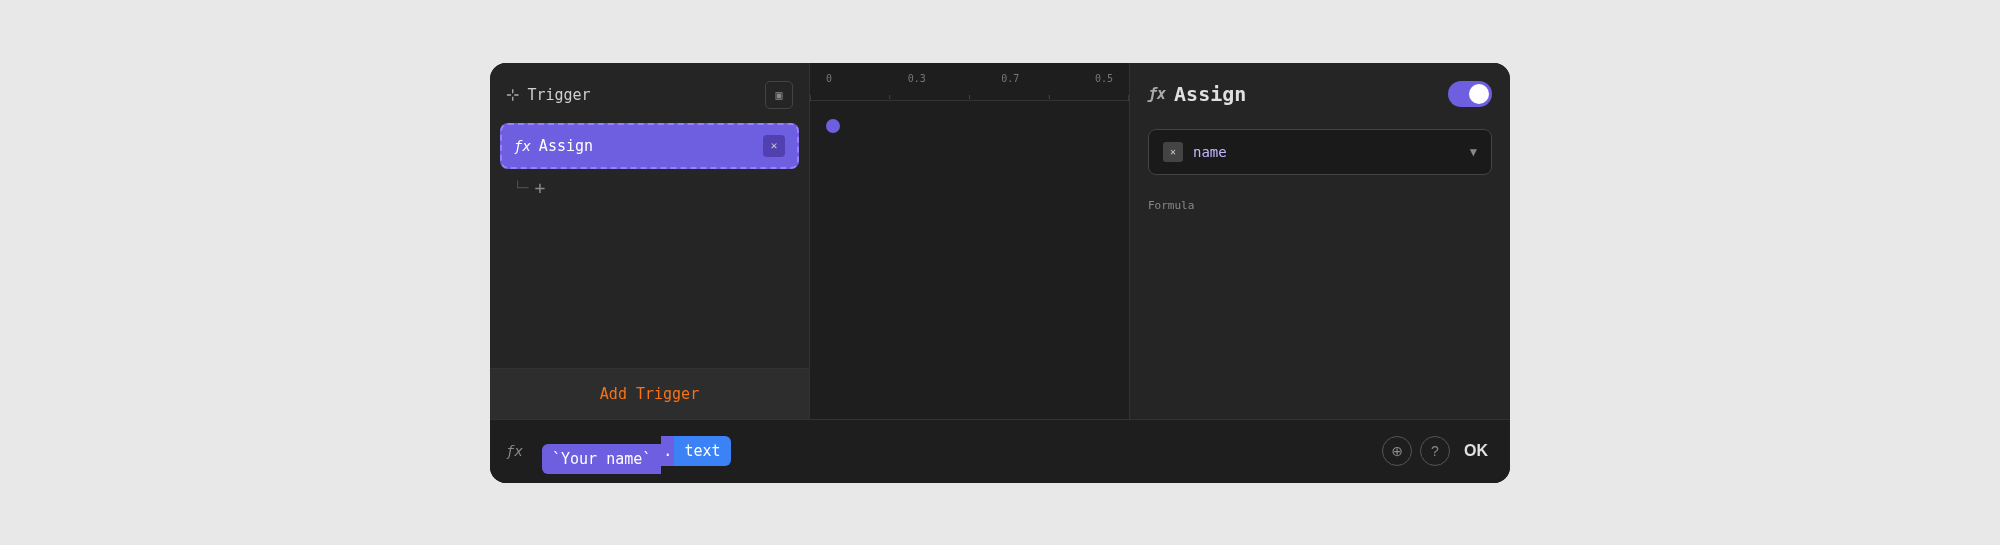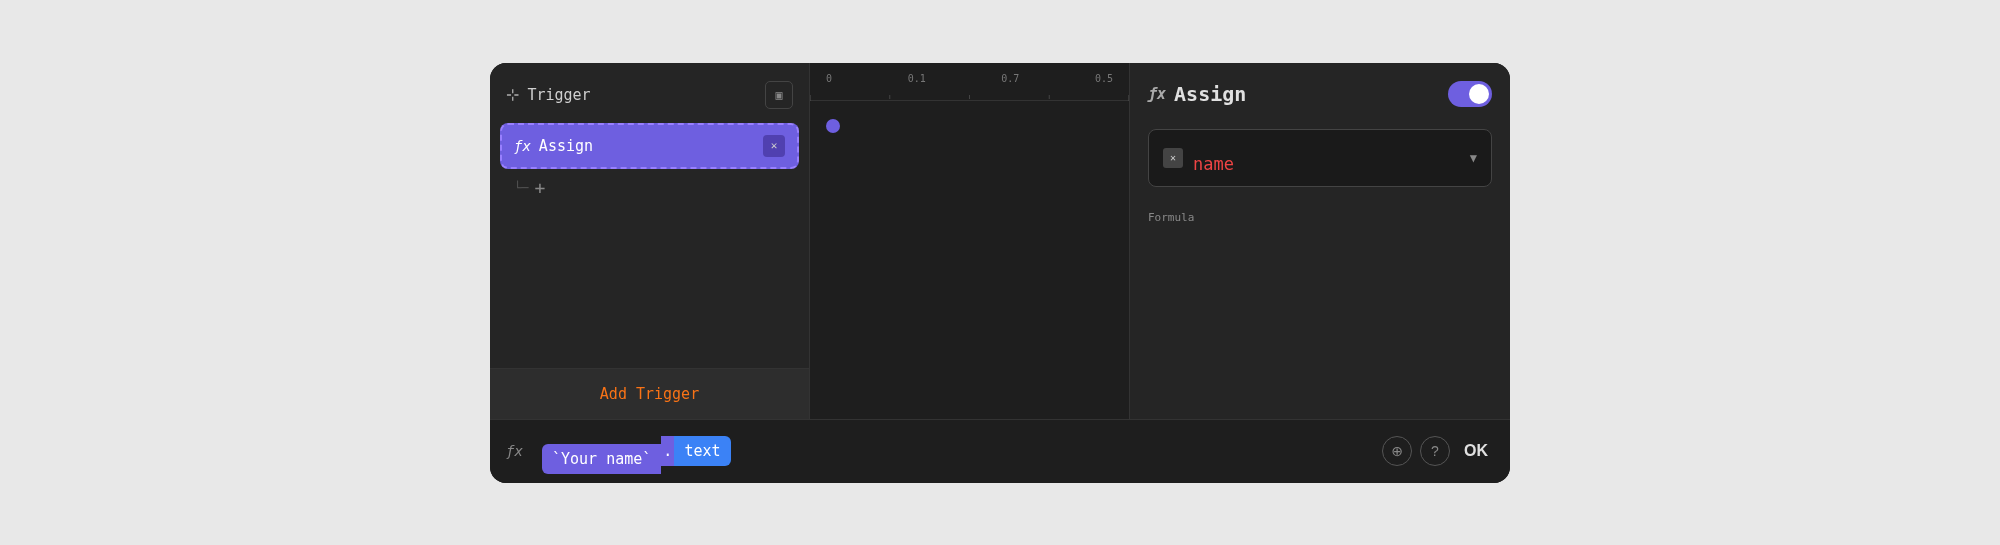--- a/index.html
+++ b/index.html
@@ -241,23 +241,22 @@
       border-radius: 3px;
       display: flex;
       align-items: center;
       justify-content: center;
       font-size: 10px;
       color: #ccc;
     }
 
     .var-name {
       flex: 1;
-      color: #ef4444;
-      font-size: 17px;
-      margin-top: 12px;
+      color: #c4b5fd;
+      font-size: 14px;
     }
 
     .dropdown-arrow {
       color: #888;
       font-size: 12px;
     }
 
     .formula-label {
       padding: 16px 18px 8px 18px;
       color: #888;
@@ -406,21 +405,21 @@
       <div class="add-trigger-btn">
         <span>Add Trigger</span>
       </div>
     </div>
 
     <div class="middle-panel">
       <div class="ruler-container">
         <div class="ruler-inner">
           <div class="ruler-numbers">
             <span class="ruler-mark">0</span>
-            <span class="ruler-mark">0.1</span>
+            <span class="ruler-mark">0.3</span>
             <span class="ruler-mark">0.7</span>
             <span class="ruler-mark">0.5</span>
           </div>
         </div>
       </div>
 
       <div style="height:6px; background:#1e1e1e; border-bottom:1px solid #333; position:relative;">
         <svg width="100%" height="6" style="position:absolute;top:0;left:0;">
 
           <line x1="0" y1="0" x2="0" y2="6" stroke="#555" stroke-width="1"></line>

